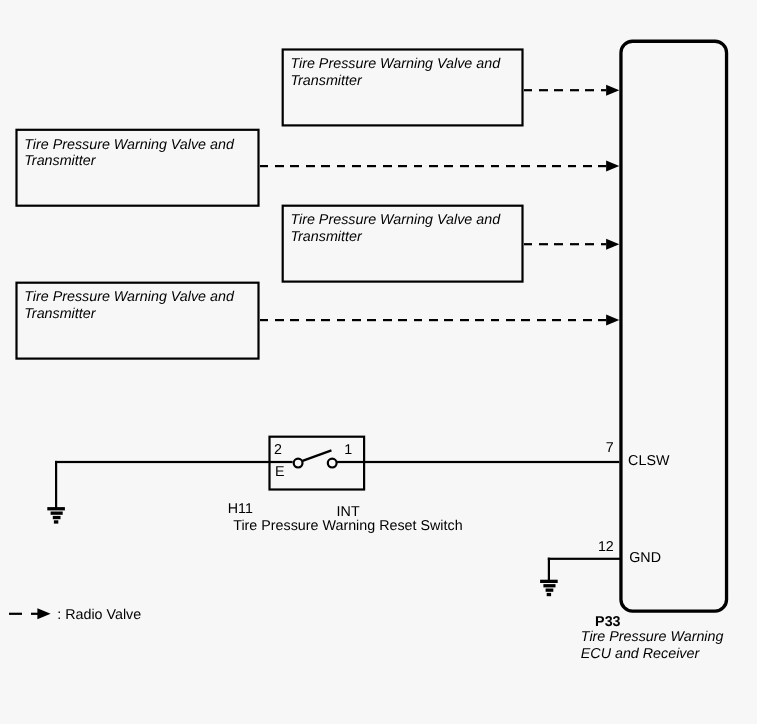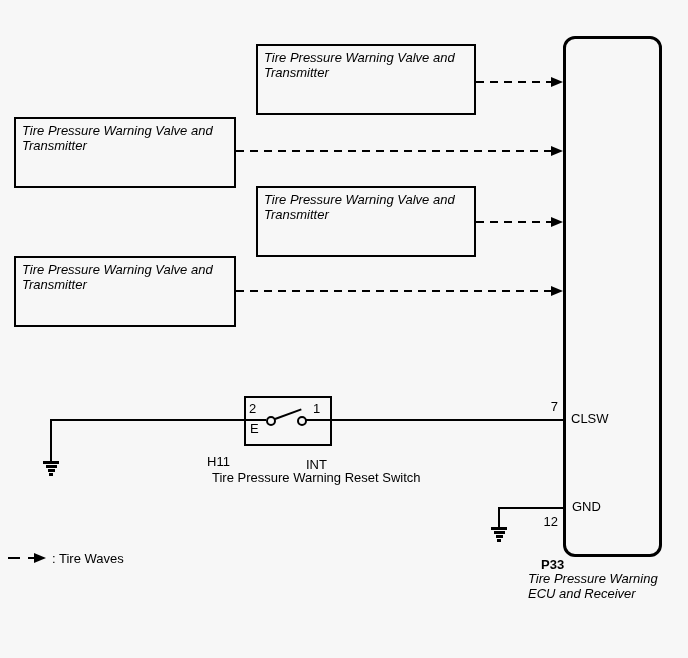--- a/index.html
+++ b/index.html
@@ -144,21 +144,21 @@
 <div class="abs txt" style="left:249px; top:401px;">2</div>
 <div class="abs txt" style="left:250px; top:421px;">E</div>
 <div class="abs txt" style="left:313px; top:401px;">1</div>
 <div class="abs txt" style="left:306px; top:421px;margin-top:36px;">INT</div>
 
 <div class="abs txt" style="left:207px; top:454px;">H11</div>
 <div class="abs txt" style="left:212px; top:470px;">Tire Pressure Warning Reset Switch</div>
 
 <div class="abs txt right" style="left:538px; top:399px; width:20px;">7</div>
 <div class="abs txt" style="left:571px; top:411px;">CLSW</div>
-<div class="abs txt right" style="left:534px; top:514px; width:24px;">12</div>
+<div class="abs txt right" style="left:534px; top:489px; width:24px;">12</div>
 <div class="abs txt" style="left:572px; top:499px;">GND</div>
 
 <div class="abs txt" style="left:541px; top:557px;font-weight:bold;">P33</div>
 <div class="abs txt wrap" style="left:528px; top:571px; width:140px;">Tire Pressure Warning ECU and Receiver</div>
 
 <div class="abs legend-dash" style="left:8px; top:557px; width:28px;"></div>
 <div class="abs arrow-head" style="left:34px; top:553px;"></div>
-<div class="abs txt" style="left:52px; top:551px;">: Tire Waves</div>
+<div class="abs txt" style="left:52px; top:551px;">: Radio Valve</div>
 
 </body></html>

